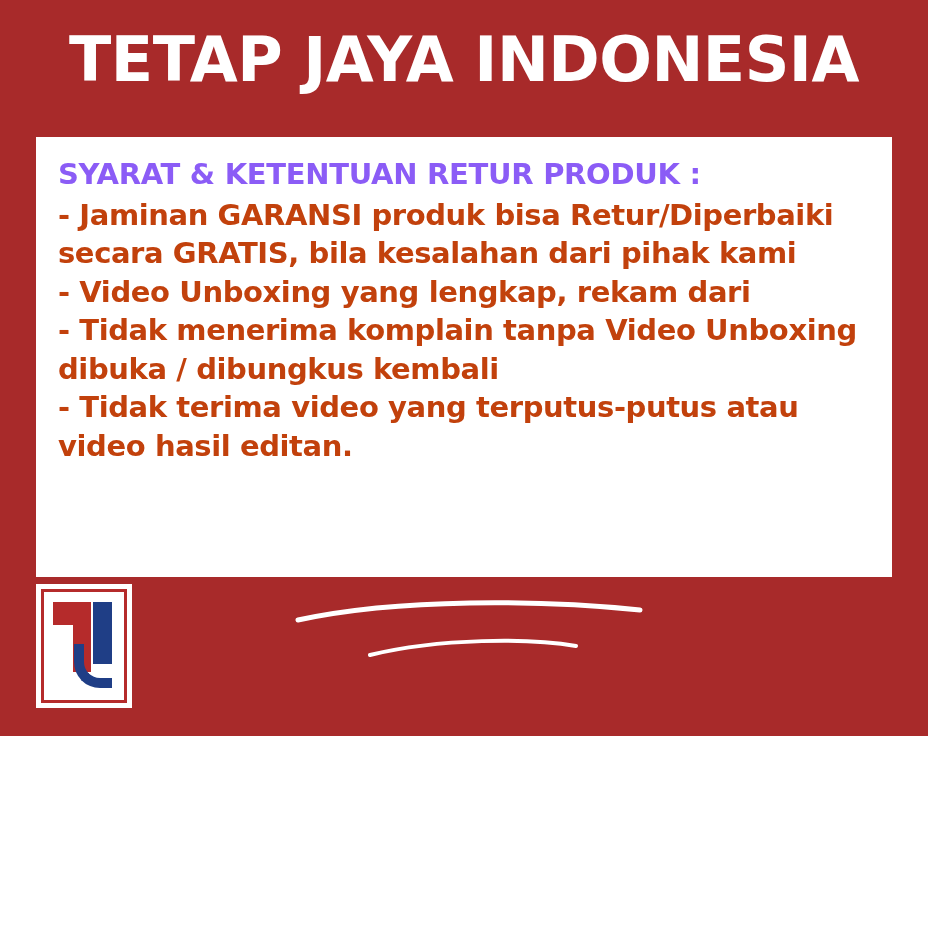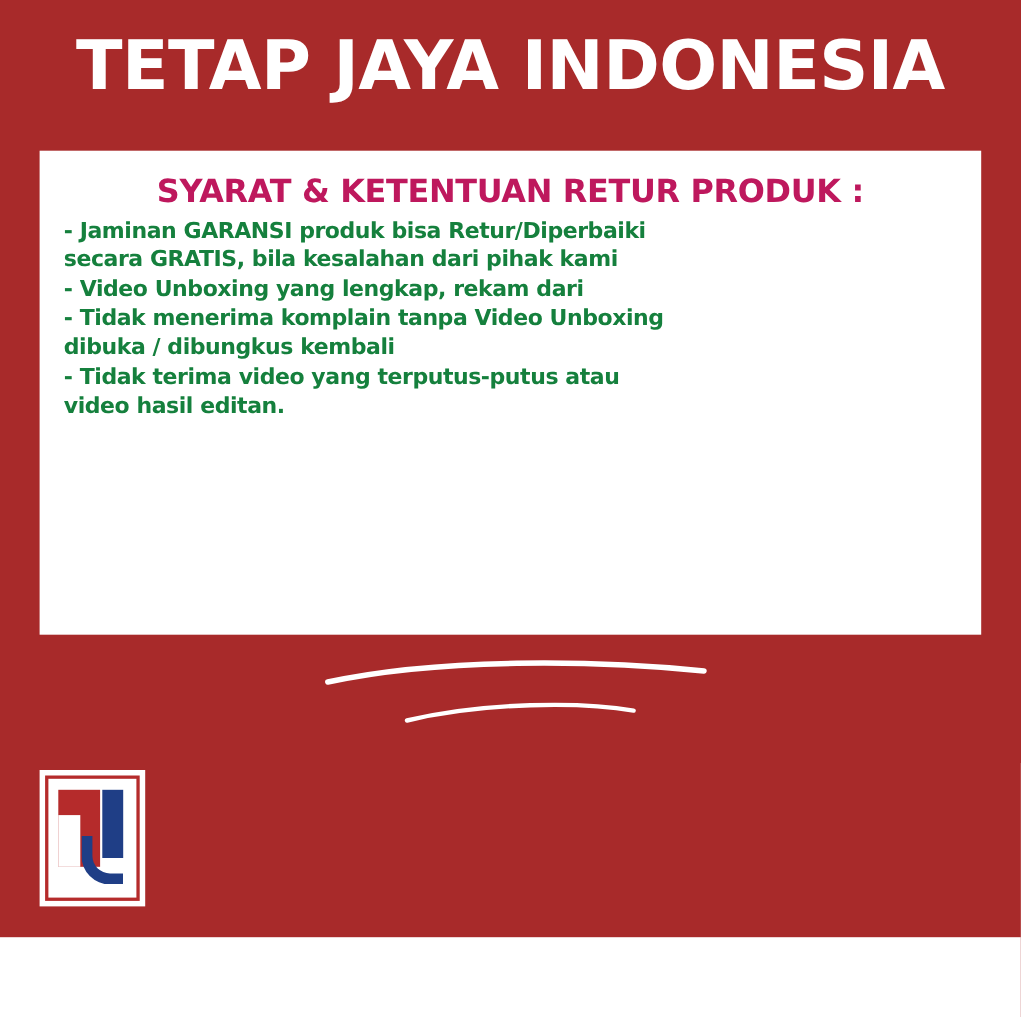--- a/index.html
+++ b/index.html
@@ -9,21 +9,21 @@
   body {
     width: 928px;
     height: 928px;
     background: #ffffff;
     font-family: "Liberation Sans", sans-serif;
     overflow: hidden;
   }
   .poster {
     position: relative;
     width: 928px;
-    height: 852px;
+    height: 736px;
     background: #a82a2a;
     box-sizing: border-box;
     overflow: hidden;
   }
   .headline {
     position: absolute;
     left: 0;
     right: 0;
     top: 26px;
     text-align: center;
@@ -39,32 +39,31 @@
     position: absolute;
     left: 36px;
     top: 137px;
     width: 856px;
     height: 440px;
     background: #ffffff;
     box-sizing: border-box;
     padding: 18px 22px 10px 22px;
   }
   .terms-title {
-    color: #be185d;
+    color: #8b5cf6;
     font-size: 29px;
     font-weight: bold;
     line-height: 1.33;
     font-family: "DejaVu Sans", sans-serif;
     letter-spacing: -0.3px;
     margin: 0 0 2px 0;
-    text-align: center;
   }
   .term-line {
-    color: #15803d;
-    font-size: 20px;
+    color: #c2410c;
+    font-size: 29px;
     font-weight: bold;
     line-height: 1.33;
     font-family: "DejaVu Sans", sans-serif;
     letter-spacing: -0.4px;
     margin: 0;
   }
   .swoosh {
     position: absolute;
     left: 280px;
     top: 590px;

